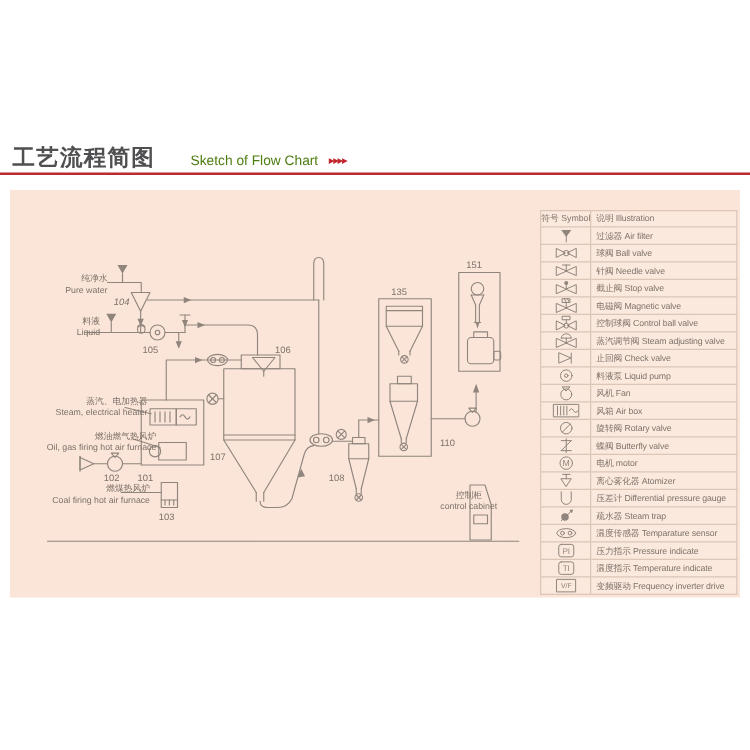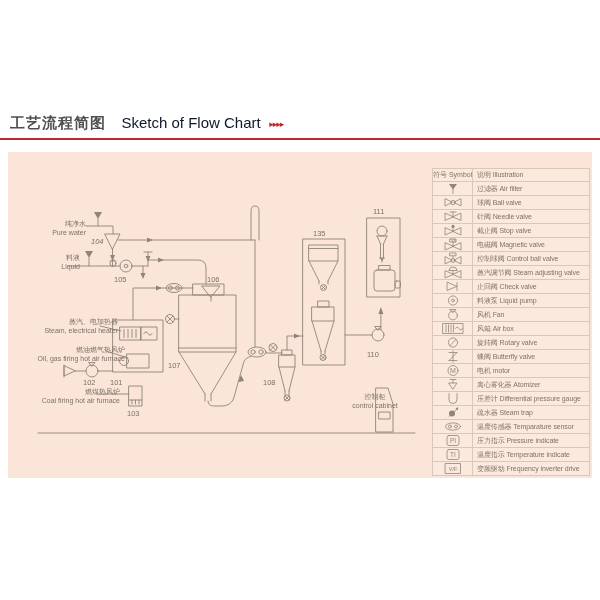--- a/index.html
+++ b/index.html
@@ -3,22 +3,22 @@
 <meta charset="utf-8">
 <style>
   html,body{margin:0;padding:0;}
   body{
     width:600px;height:600px;position:relative;background:#ffffff;
     font-family:"Liberation Sans","DejaVu Sans",sans-serif;
     overflow:hidden;
   }
   
   .title-bar{position:absolute;left:10px;top:114px;white-space:nowrap;}
-  .title-cn{font-size:15px;font-weight:bold;color:#4f4f51;letter-spacing:1px;font-family:Liberation Mono, monospace;}
-  .title-en{font-size:15px;color:#0f172a;margin-left:11px;}
+  .title-cn{font-size:18px;font-weight:bold;color:#4f4f51;letter-spacing:1px;font-family:Liberation Mono, monospace;}
+  .title-en{font-size:11px;color:#4d7c0f;margin-left:24px;}
   .title-arrows{font-size:9px;color:#c2242b;margin-left:4px;letter-spacing:-1px;vertical-align:1px;}
   .title-rule{position:absolute;left:0;top:138px;width:600px;height:2px;background:#bb2a30;}
   
   .panel{position:absolute;left:8px;top:152px;width:584px;height:326px;background:#fae5d8;}
   
   .dlabel{position:absolute;font-size:7px;line-height:1.3;color:#7d7169;white-space:nowrap;}
   .dlabel.right{text-align:right;}
   .dlabel.center{text-align:center;}
   .dnum{position:absolute;font-size:7.5px;color:#7d7169;white-space:nowrap;}
   
@@ -392,26 +392,26 @@
 <div class="dlabel center" style="left:330px;top:392px;width:90px;">
   <div>控制柜</div>
   <div>control cabinet</div>
 </div>
 
 <div class="dnum" style="left:62px;top:378px;margin-left:48px;">101</div>
 <div class="dnum" style="left:83px;top:378px;">102</div>
 <div class="dnum" style="left:127px;top:409px;">103</div>
 <div class="dnum" style="left:91px;top:237px;font-style:italic;">104</div>
 <div class="dnum" style="left:114px;top:275px;">105</div>
-<div class="dnum" style="left:207px;top:275px;">106</div>
+<div class="dnum" style="left:207px;top:275px;padding-left:13px;">106</div>
 <div class="dnum" style="left:168px;top:361px;">107</div>
 <div class="dnum" style="left:263px;top:378px;">108</div>
 <div class="dnum" style="left:313px;top:229px;">135</div>
-<div class="dnum" style="left:367px;top:350px;">110</div>
-<div class="dnum" style="left:373px;top:207px;">111</div>
+<div class="dnum" style="left:352px;top:350px;">110</div>
+<div class="dnum" style="left:373px;top:207px;">151</div>
 
 <table class="legend">
   <tbody>
     <tr class="hdr">
       <td class="sym">符号 Symbol</td>
       <td class="lbl">说明 Illustration</td>
     </tr>
 
   <tr>
     <td class="sym">

